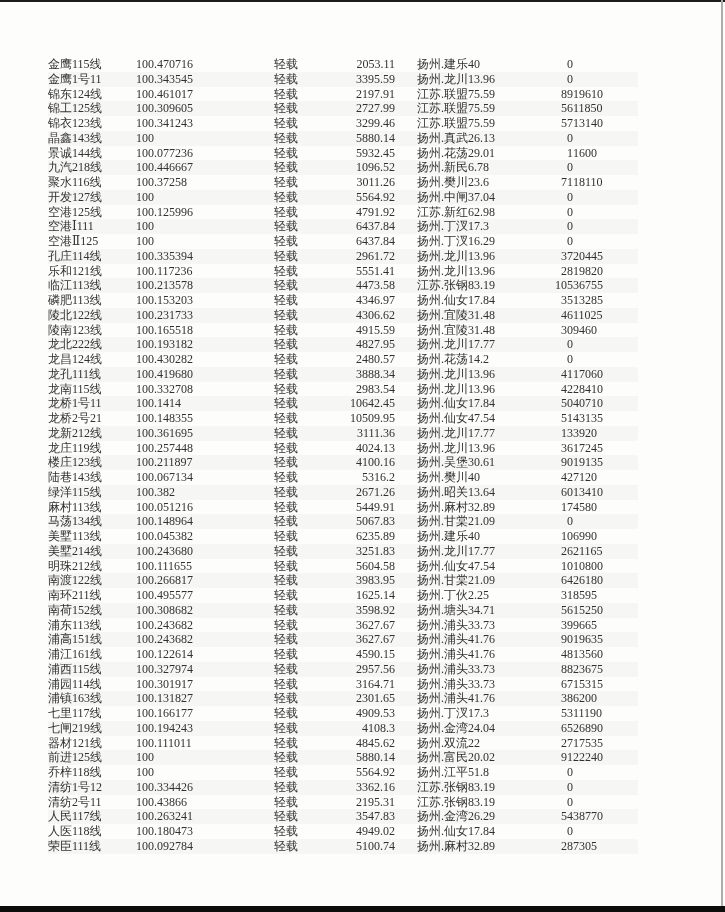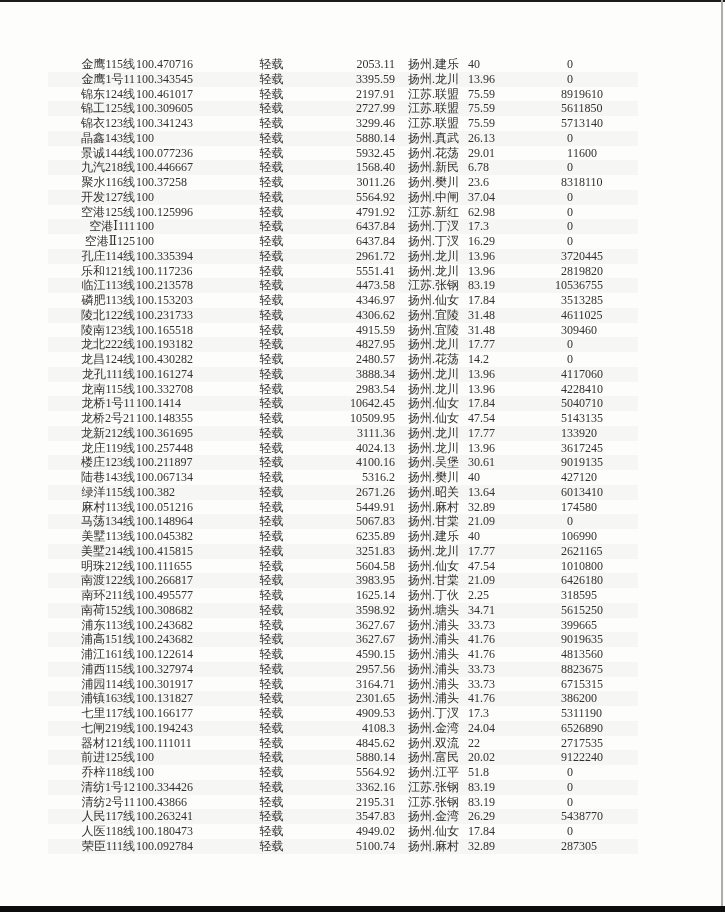--- a/index.html
+++ b/index.html
@@ -6,26 +6,26 @@
   body{width:725px;height:912px;font-family:"Liberation Serif","DejaVu Serif",serif;}
   .page{position:relative;width:725px;height:912px;background:#fdfdfc;overflow:hidden;}
   .edge-top{position:absolute;top:0;left:0;width:725px;height:2px;background:#1c1c1c;}
   .edge-right{position:absolute;top:0;right:2px;width:2px;height:912px;background:#adadad;}
   .edge-bottom{position:absolute;bottom:0;left:0;width:725px;height:6px;background:#0d0d0d;}
   .table{position:absolute;top:57px;left:48px;width:590px;}
   .row{display:flex;height:14.76px;align-items:center;font-size:12px;color:#333130;
        white-space:nowrap;line-height:14.76px;}
   .row:nth-child(even){background:rgba(0,0,0,0.028);}
   .c{display:block;}
-  .c1{width:87px;overflow:hidden;text-align:right;}
+  .c1{width:87px;overflow:hidden;text-align:left;}
   .c2{width:13px;text-align:right;}
   .c3{width:89px;text-align:left;}
-  .c4{width:53px;padding-left:8px;text-align:center;}
+  .c4{width:53px;padding-left:8px;text-align:right;}
   .c5{width:97px;text-align:right;}
-  .c6{width:69px;padding-left:4px;overflow:hidden;text-align:center;}
+  .c6{width:69px;padding-left:4px;overflow:hidden;text-align:right;}
   .c7{width:35px;text-align:left;}
   .c8{width:70px;text-align:right;}
   .c9{width:63px;}
 </style>
 </head>
 <body>
 
 <div class="page">
   <div class="edge-top"></div>
   <div class="edge-right"></div>
@@ -113,36 +113,36 @@
     <span class="c c7">29.01</span>
     <span class="c c8">1</span>
     <span class="c c9">1600</span>
   </div>
 
   <div class="row">
     <span class="c c1">九汽218线</span>
     <span class="c c2">10</span>
     <span class="c c3">0.446667</span>
     <span class="c c4">轻载</span>
-    <span class="c c5">1568.40</span>
+    <span class="c c5">1096.52</span>
     <span class="c c6">扬州.新民</span>
     <span class="c c7">6.78</span>
     <span class="c c8">0</span>
     <span class="c c9"></span>
   </div>
 
   <div class="row">
     <span class="c c1">聚水116线</span>
     <span class="c c2">10</span>
     <span class="c c3">0.37258</span>
     <span class="c c4">轻载</span>
     <span class="c c5">3011.26</span>
     <span class="c c6">扬州.樊川</span>
     <span class="c c7">23.6</span>
-    <span class="c c8">83</span>
+    <span class="c c8">71</span>
     <span class="c c9">18110</span>
   </div>
 
   <div class="row">
     <span class="c c1">开发127线</span>
     <span class="c c2">10</span>
     <span class="c c3">0</span>
     <span class="c c4">轻载</span>
     <span class="c c5">5564.92</span>
     <span class="c c6">扬州.中闸</span>
@@ -279,21 +279,21 @@
     <span class="c c5">2480.57</span>
     <span class="c c6">扬州.花荡</span>
     <span class="c c7">14.2</span>
     <span class="c c8">0</span>
     <span class="c c9"></span>
   </div>
 
   <div class="row">
     <span class="c c1">龙孔111线</span>
     <span class="c c2">10</span>
-    <span class="c c3">0.161274</span>
+    <span class="c c3">0.419680</span>
     <span class="c c4">轻载</span>
     <span class="c c5">3888.34</span>
     <span class="c c6">扬州.龙川</span>
     <span class="c c7">13.96</span>
     <span class="c c8">41</span>
     <span class="c c9">17060</span>
   </div>
 
   <div class="row">
     <span class="c c1">龙南115线</span>
@@ -423,21 +423,21 @@
     <span class="c c5">6235.89</span>
     <span class="c c6">扬州.建乐</span>
     <span class="c c7">40</span>
     <span class="c c8">10</span>
     <span class="c c9">6990</span>
   </div>
 
   <div class="row">
     <span class="c c1">美墅214线</span>
     <span class="c c2">10</span>
-    <span class="c c3">0.415815</span>
+    <span class="c c3">0.243680</span>
     <span class="c c4">轻载</span>
     <span class="c c5">3251.83</span>
     <span class="c c6">扬州.龙川</span>
     <span class="c c7">17.77</span>
     <span class="c c8">26</span>
     <span class="c c9">21165</span>
   </div>
 
   <div class="row">
     <span class="c c1">明珠212线</span>

